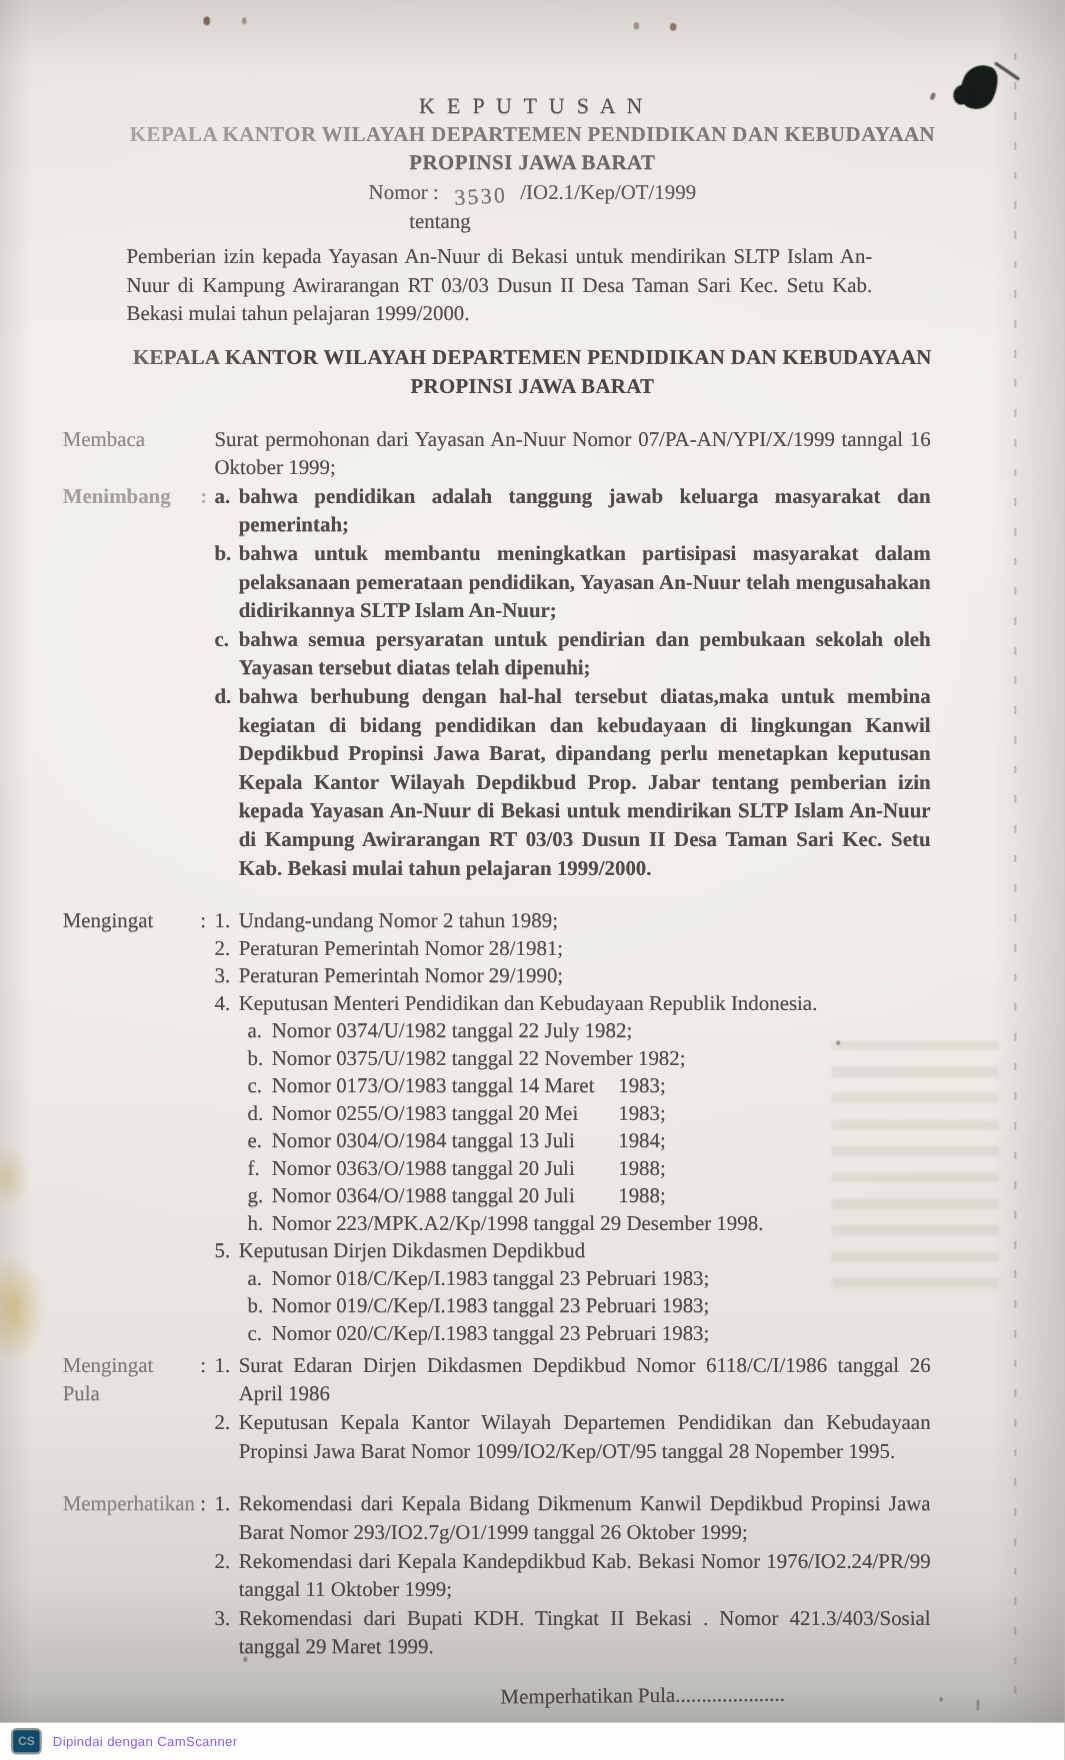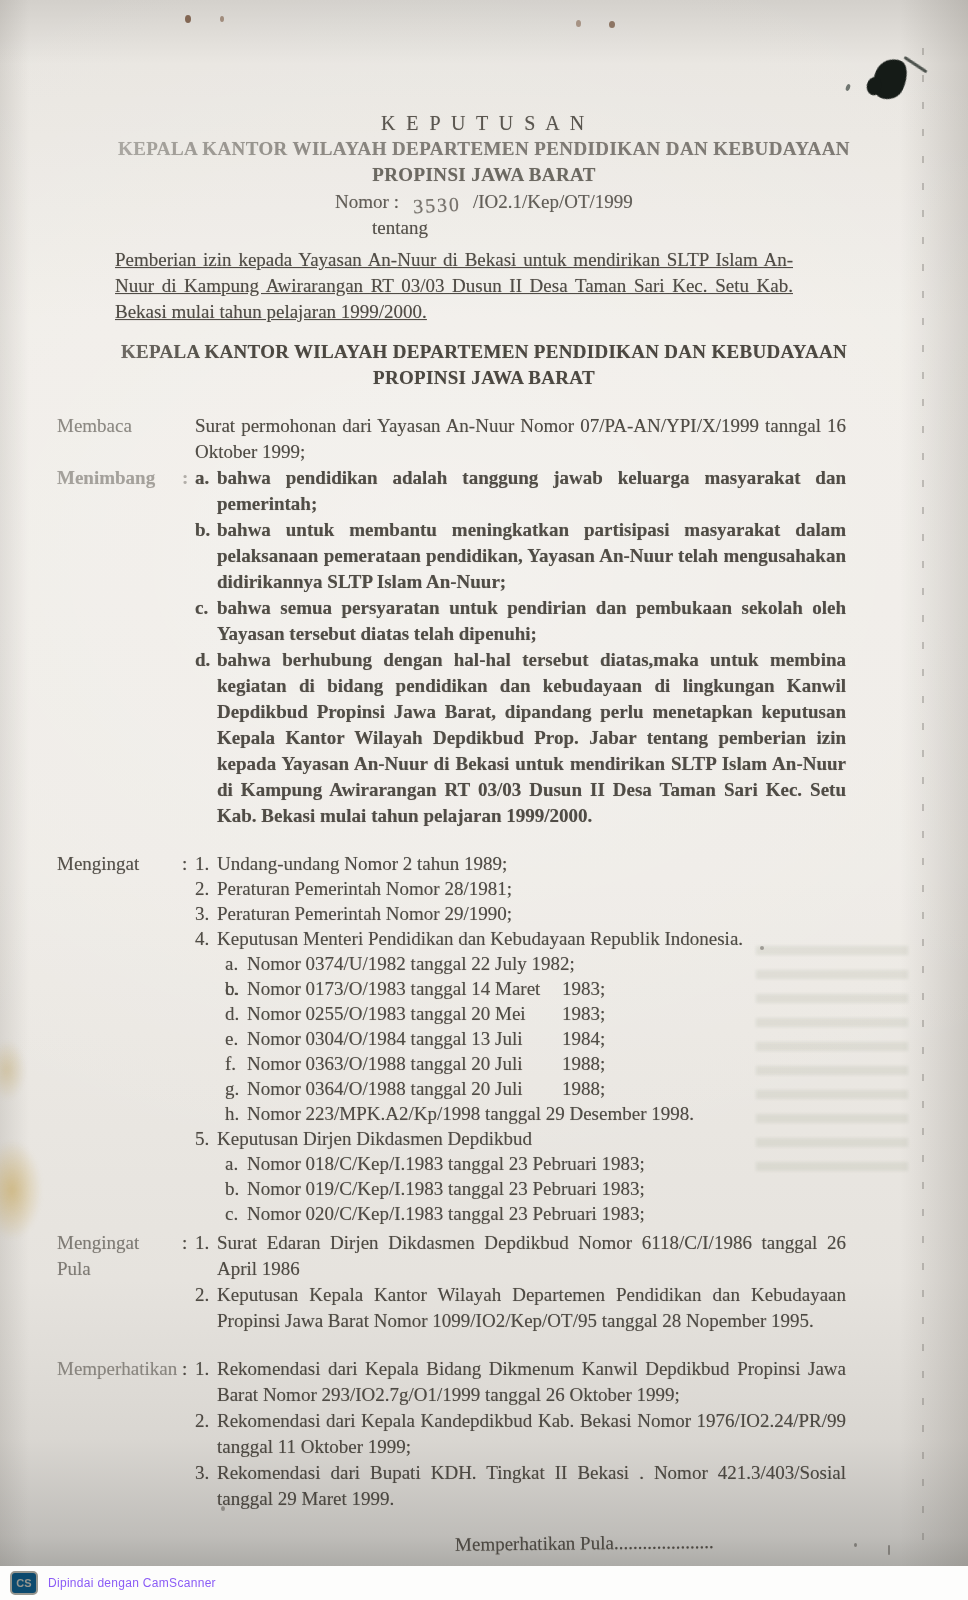--- a/index.html
+++ b/index.html
@@ -6,33 +6,33 @@
   .page {
     position:relative; width:968px; height:1600px; overflow:hidden;
     font-family:"Liberation Serif","DejaVu Serif",serif;
     background:
       radial-gradient(ellipse 120% 55% at 45% 35%, rgba(255,255,255,0.28), rgba(255,255,255,0) 72%),
       linear-gradient(90deg, rgba(110,105,98,0.16) 0, rgba(110,105,98,0) 3%, rgba(110,105,98,0) 93%, rgba(110,105,98,0.24) 100%),
       linear-gradient(180deg, #d3d0cb 0, #e9e6e1 4%, #f0ede8 20%, #eeebe6 55%, #e6e3de 80%, #d9d6d1 90%, #bfbdb9 96%, #abaaa6 98%),
       #e6e3de;
   }
   .doc {
-    position:relative; z-index:2; padding-top:110px;
+    position:relative; z-index:2; padding-top:84px;
     color:#3a362f; font-size:19px; line-height:26px;
     filter: blur(0.32px);
     text-shadow: 0 0.2px 0.7px rgba(70,64,56,0.5);
   }
   .hdr-title { text-align:center; font-size:20px; letter-spacing:3px; opacity:.82; }
   .hdr-org { text-align:center; font-weight:bold; letter-spacing:.4px; }
   .org1 { opacity:.62; -webkit-mask-image:linear-gradient(90deg, rgba(0,0,0,.45), rgba(0,0,0,1) 45%); mask-image:linear-gradient(90deg, rgba(0,0,0,.45), rgba(0,0,0,1) 45%); }
   .org2 { opacity:.72; }
   .nomor-line { text-align:center; opacity:.78; }
   .hand { display:inline-block; transform:translateY(4px) rotate(-3deg); letter-spacing:2px; margin:0 12px 0 14px; font-size:20px; color:#55504a; }
   .tentang { text-align:center; transform:translateX(-84px); opacity:.85; }
-  .subject { margin:6px 0 2px 115px; width:678px; text-align:justify; opacity:.88;text-decoration:underline; }
+  .subject { margin:6px 0 2px 115px; width:678px; text-align:justify; opacity:.88; }
   .decree-heading { margin-top:14px; text-align:center; font-weight:bold; letter-spacing:.3px; opacity:.9;
     -webkit-mask-image:linear-gradient(90deg, rgba(0,0,0,.6), rgba(0,0,0,1) 25%); mask-image:linear-gradient(90deg, rgba(0,0,0,.6), rgba(0,0,0,1) 25%); }
   .row { display:flex; padding:0 122px 0 57px; margin-top:22px; }
   .row.snug { margin-top:0;font-weight:bold; }
   .row.close4 { margin-top:4px; }
   .label { width:138px; flex:none; }
   .fade55 { opacity:.55;font-family:Liberation Serif, serif; } .fade40 { opacity:.42; } .fade85 { opacity:.85; } .fade60 { opacity:.6; } .fade50 { opacity:.52; }
   .content { position:relative; flex:1; text-align:justify; opacity:.88; }
   .colon { position:absolute; left:-13px; top:0; }
   .colon.faint { opacity:.4; }
@@ -131,21 +131,21 @@
     <div class="row tight">
       <div class="label fade85">Mengingat</div>
       <div class="content">
         <span class="colon">:</span>
         <div class="li"><span class="m">1.</span><span>Undang-undang Nomor 2 tahun 1989;</span></div>
         <div class="li"><span class="m">2.</span><span>Peraturan Pemerintah Nomor 28/1981;</span></div>
         <div class="li"><span class="m">3.</span><span>Peraturan Pemerintah Nomor 29/1990;</span></div>
         <div class="li"><span class="m">4.</span><span>Keputusan Menteri Pendidikan dan Kebudayaan Republik Indonesia.</span></div>
         <div class="subl">
           <div class="li"><span class="m">a.</span><span>Nomor 0374/U/1982 tanggal 22 July 1982;</span></div>
-          <div class="li"><span class="m">b.</span></div>
+          <div class="li"><span class="m">b.</span><span>Nomor 0375/U/1982 tanggal 22 November 1982;</span></div>
           <div class="li"><span class="m">c.</span><span>Nomor 0173/O/1983 tanggal 14 Maret</span><span class="yr">1983;</span></div>
           <div class="li"><span class="m">d.</span><span>Nomor 0255/O/1983 tanggal 20 Mei</span><span class="yr">1983;</span></div>
           <div class="li"><span class="m">e.</span><span>Nomor 0304/O/1984 tanggal 13 Juli</span><span class="yr">1984;</span></div>
           <div class="li"><span class="m">f.</span><span>Nomor 0363/O/1988 tanggal 20 Juli</span><span class="yr">1988;</span></div>
           <div class="li"><span class="m">g.</span><span>Nomor 0364/O/1988 tanggal 20 Juli</span><span class="yr">1988;</span></div>
           <div class="li"><span class="m">h.</span><span>Nomor 223/MPK.A2/Kp/1998 tanggal 29 Desember 1998.</span></div>
         </div>
         <div class="li"><span class="m">5.</span><span>Keputusan Dirjen Dikdasmen Depdikbud</span></div>
         <div class="subl">
           <div class="li"><span class="m">a.</span><span>Nomor 018/C/Kep/I.1983 tanggal 23 Pebruari 1983;</span></div>

